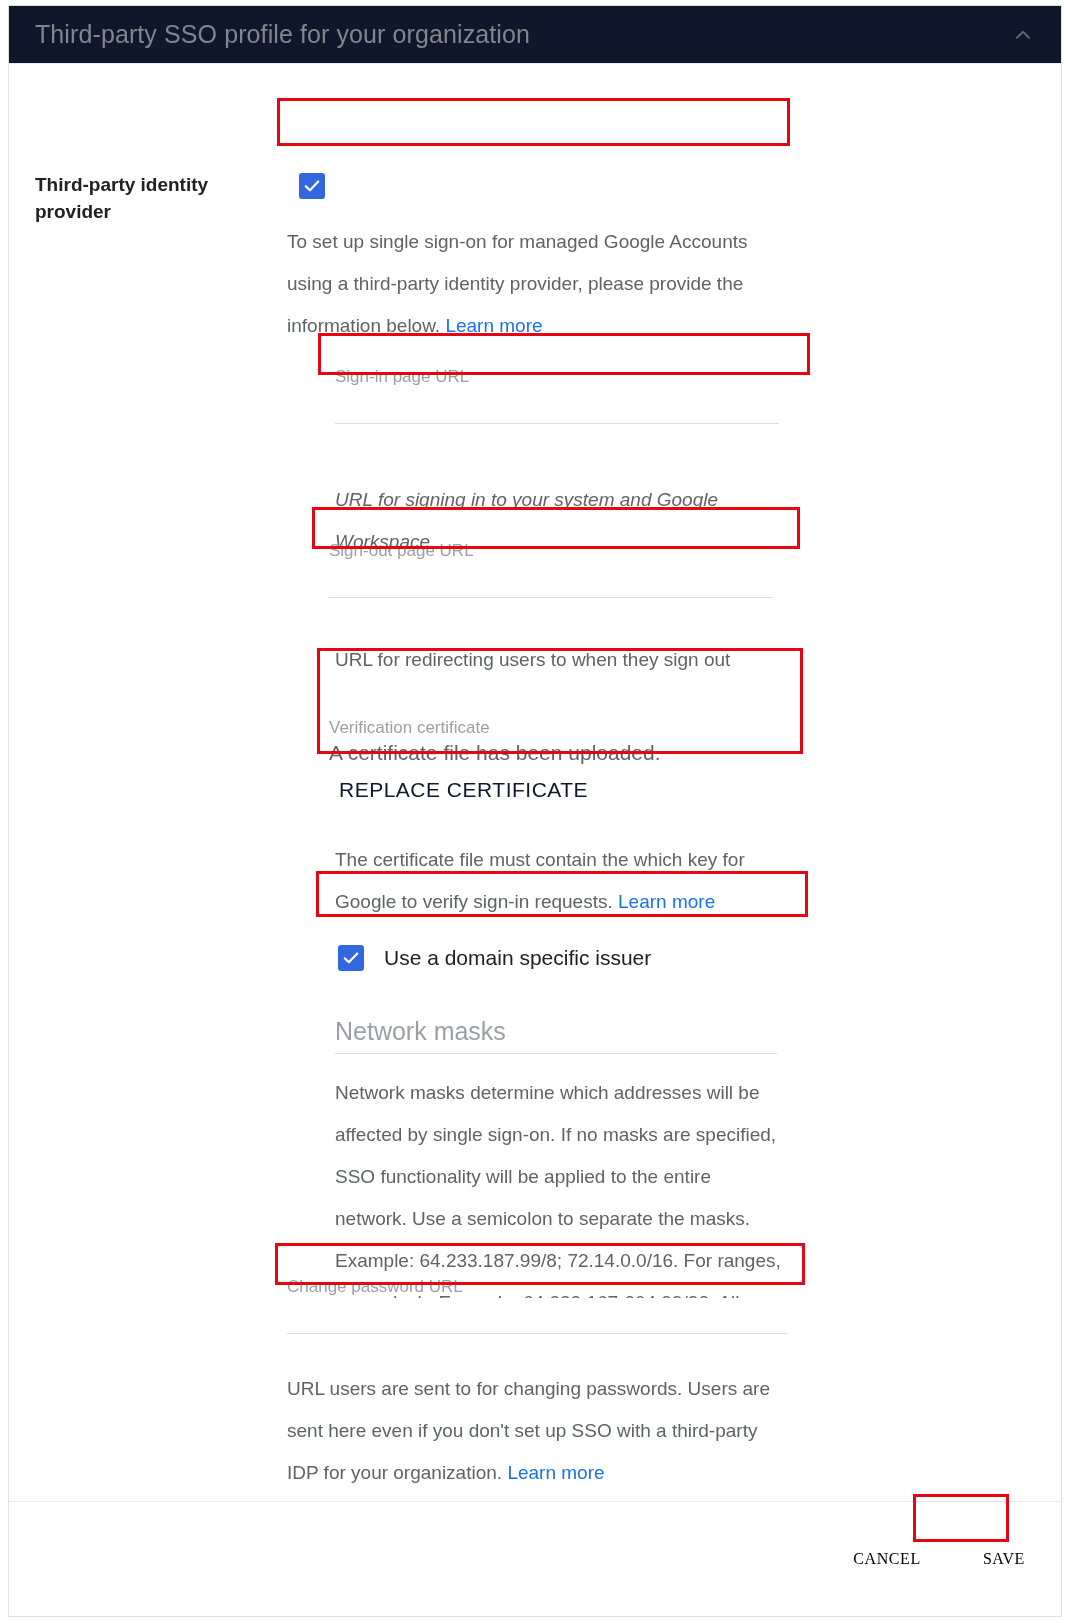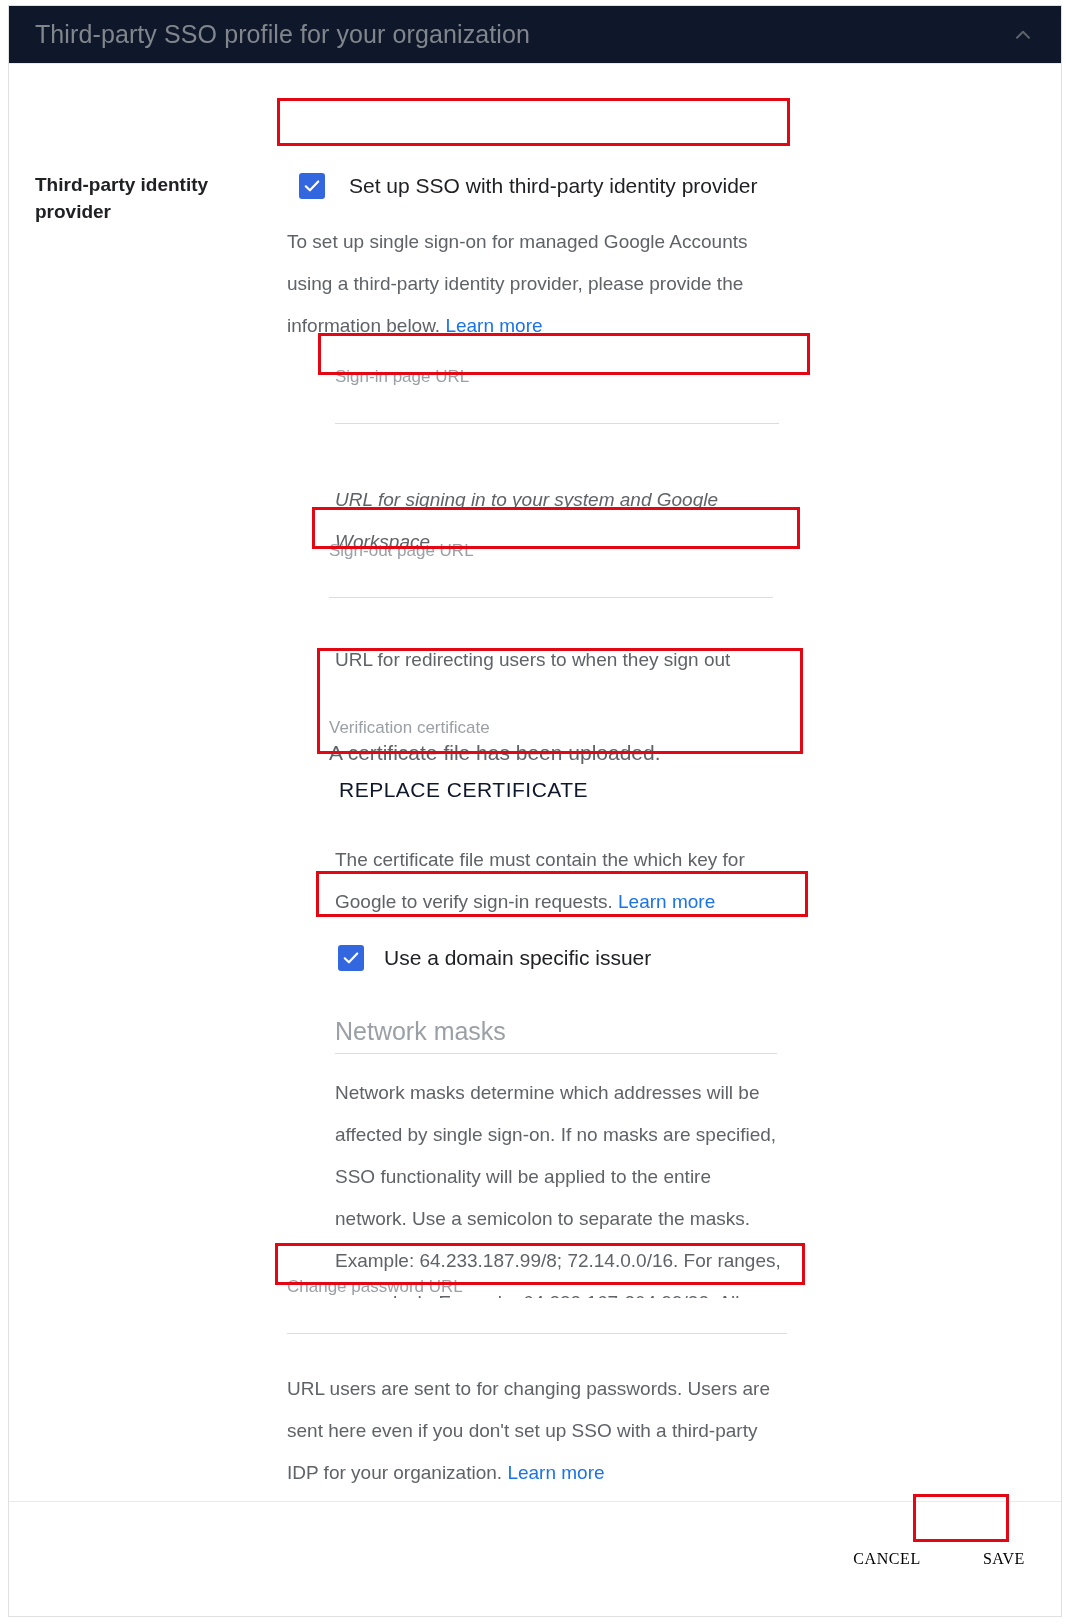--- a/index.html
+++ b/index.html
@@ -285,21 +285,20 @@
       <div class="section-label">Third-party identity provider</div>
 
       <div class="content-col">
 
         <div class="cb-row" id="cb-sso">
           <span class="cb-box">
             <svg width="20" height="20" viewBox="0 0 24 24">
               <path d="M4.5 12.4 L9.5 17.2 L19.5 6.6" fill="none" stroke="#ffffff" stroke-width="2.6" stroke-linecap="round" stroke-linejoin="round"></path>
             </svg>
           </span>
-          <span class="cb-label">Set up SSO with third-party identity provider</span>
         </div>
 
         <div class="para" id="para-intro">
           <span>To set up single sign-on for managed Google Accounts using a third-party identity provider, please provide the information below. </span><a class="link">Learn more</a>
         </div>
 
         <div class="field" id="field-signin">
           <div class="field-label">Sign-in page URL</div>
           <input class="field-input" type="text" value="" placeholder="" style="">
         </div>

